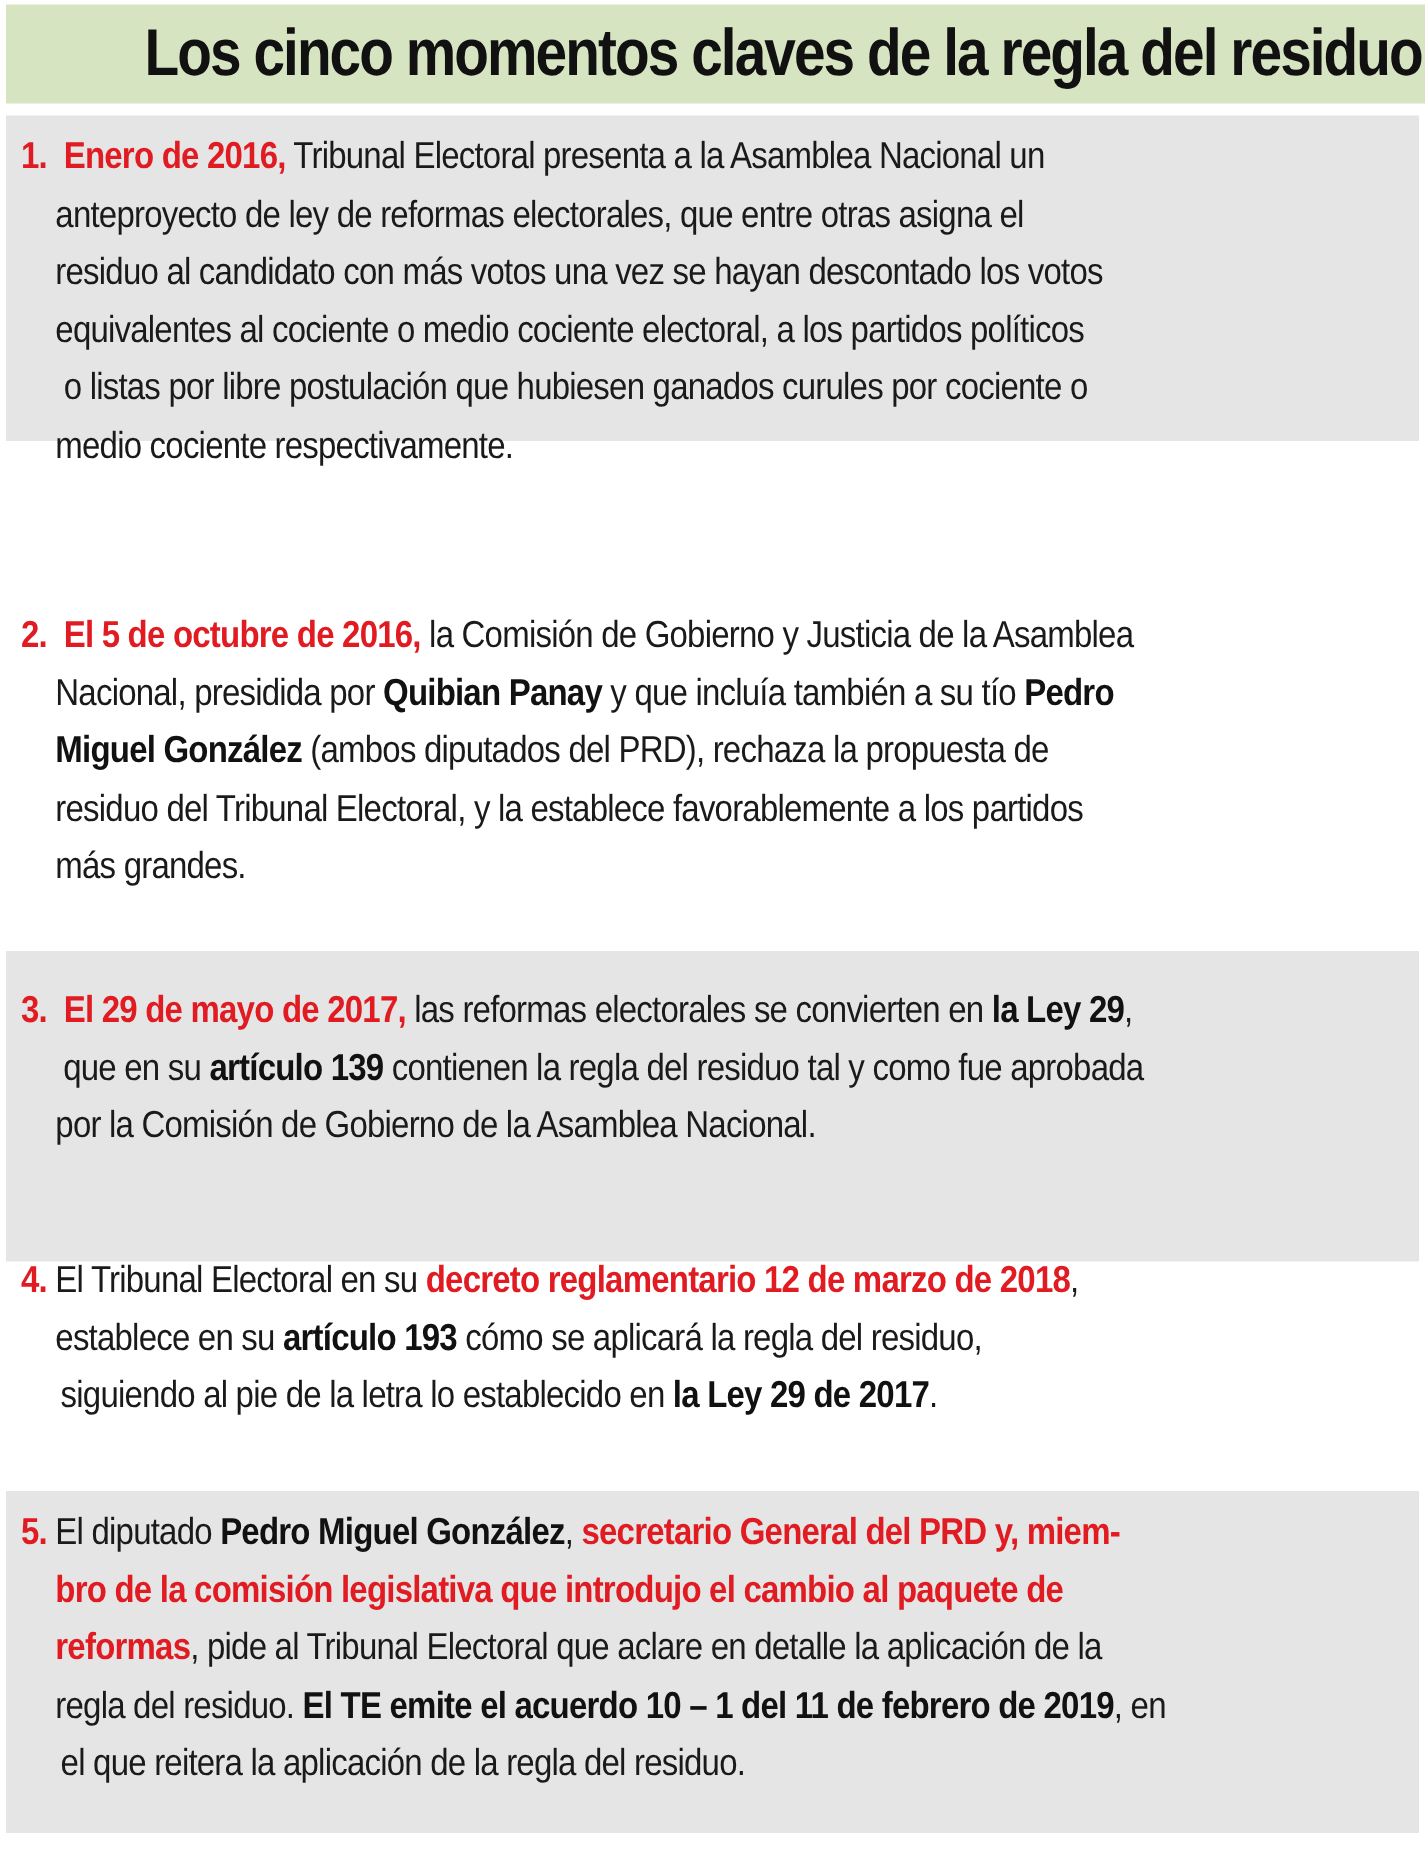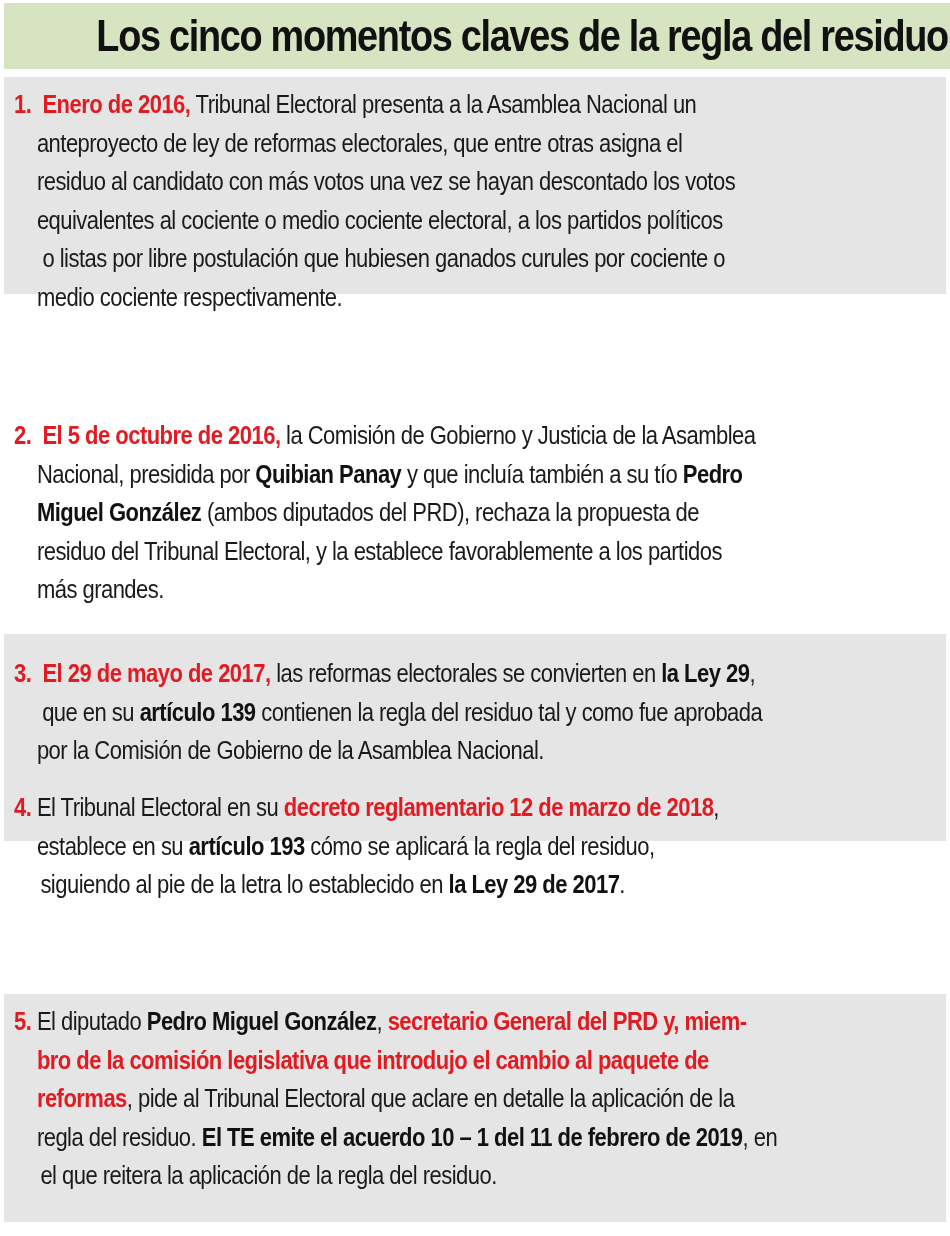--- a/index.html
+++ b/index.html
@@ -30,39 +30,39 @@
   <p>
     <span class="line"><span class="num">1.</span>&nbsp; <span class="red">Enero de 2016,</span> <span>Tribunal Electoral presenta a la Asamblea Nacional un</span></span>
     <span class="line indent">anteproyecto de ley de reformas electorales, que entre otras  asigna el</span>
     <span class="line indent">residuo al candidato con más votos una vez se hayan descontado los votos</span>
     <span class="line indent">equivalentes al cociente o medio cociente electoral, a los partidos políticos</span>
     <span class="line indent" style="white-space:pre"> o listas por libre postulación que hubiesen ganados curules por cociente o</span>
     <span class="line indent">medio cociente respectivamente.</span>
   </p>
 </div>
 
-<div class="box item" style="top:408px;height:230px;">
+<div class="box item" style="top:396px;height:230px;">
   <p>
     <span class="line"><span class="num">2.</span>&nbsp; <span class="red">El 5 de octubre de 2016,</span> <span>la Comisión de Gobierno y Justicia de la Asamblea</span></span>
     <span class="line indent"><span>Nacional, presidida por </span><span class="b">Quibian Panay</span><span> y que incluía también a su tío </span><span class="b">Pedro</span></span>
     <span class="line indent"><span class="b">Miguel González</span><span> (ambos diputados del PRD), rechaza la propuesta de</span></span>
     <span class="line indent">residuo del Tribunal Electoral, y la establece favorablemente a los partidos</span>
     <span class="line indent">más grandes.</span>
   </p>
 </div>
 
 <div class="box gray item" style="top:634px;height:207px;padding-top:20px;">
   <p>
     <span class="line"><span class="num">3.</span>&nbsp; <span class="red">El 29 de mayo de 2017,</span> <span>las reformas electorales se convierten en </span><span class="b">la Ley 29</span><span>,</span></span>
     <span class="line indent" style="padding-left:32px;"><span>que en su </span><span class="b">artículo 139</span><span> contienen la regla del residuo tal y como fue aprobada</span></span>
     <span class="line indent">por la Comisión de Gobierno de la Asamblea Nacional.</span>
   </p>
 </div>
 
-<div class="box item" style="top:780px;height:140px;">
+<div class="box item" style="top:826px;height:140px;">
   <p>
     <span class="line"><span class="num">4.</span> <span>El Tribunal Electoral en su </span><span class="red">decreto reglamentario 12 de marzo de 2018</span><span>,</span></span>
     <span class="line indent"><span>establece en su </span><span class="b">artículo 193</span><span> cómo se aplicará la regla del residuo,</span></span>
     <span class="line indent" style="padding-left:30px;"><span>siguiendo al pie de la letra lo establecido en </span><span class="b">la Ley 29 de 2017</span><span>.</span></span>
   </p>
 </div>
 
 <div class="box gray item" style="top:994px;height:228px;">
   <p>
     <span class="line"><span class="num">5.</span> <span>El diputado </span><span class="b">Pedro Miguel González</span><span>, </span><span class="red">secretario General del PRD y, miem-</span></span>

